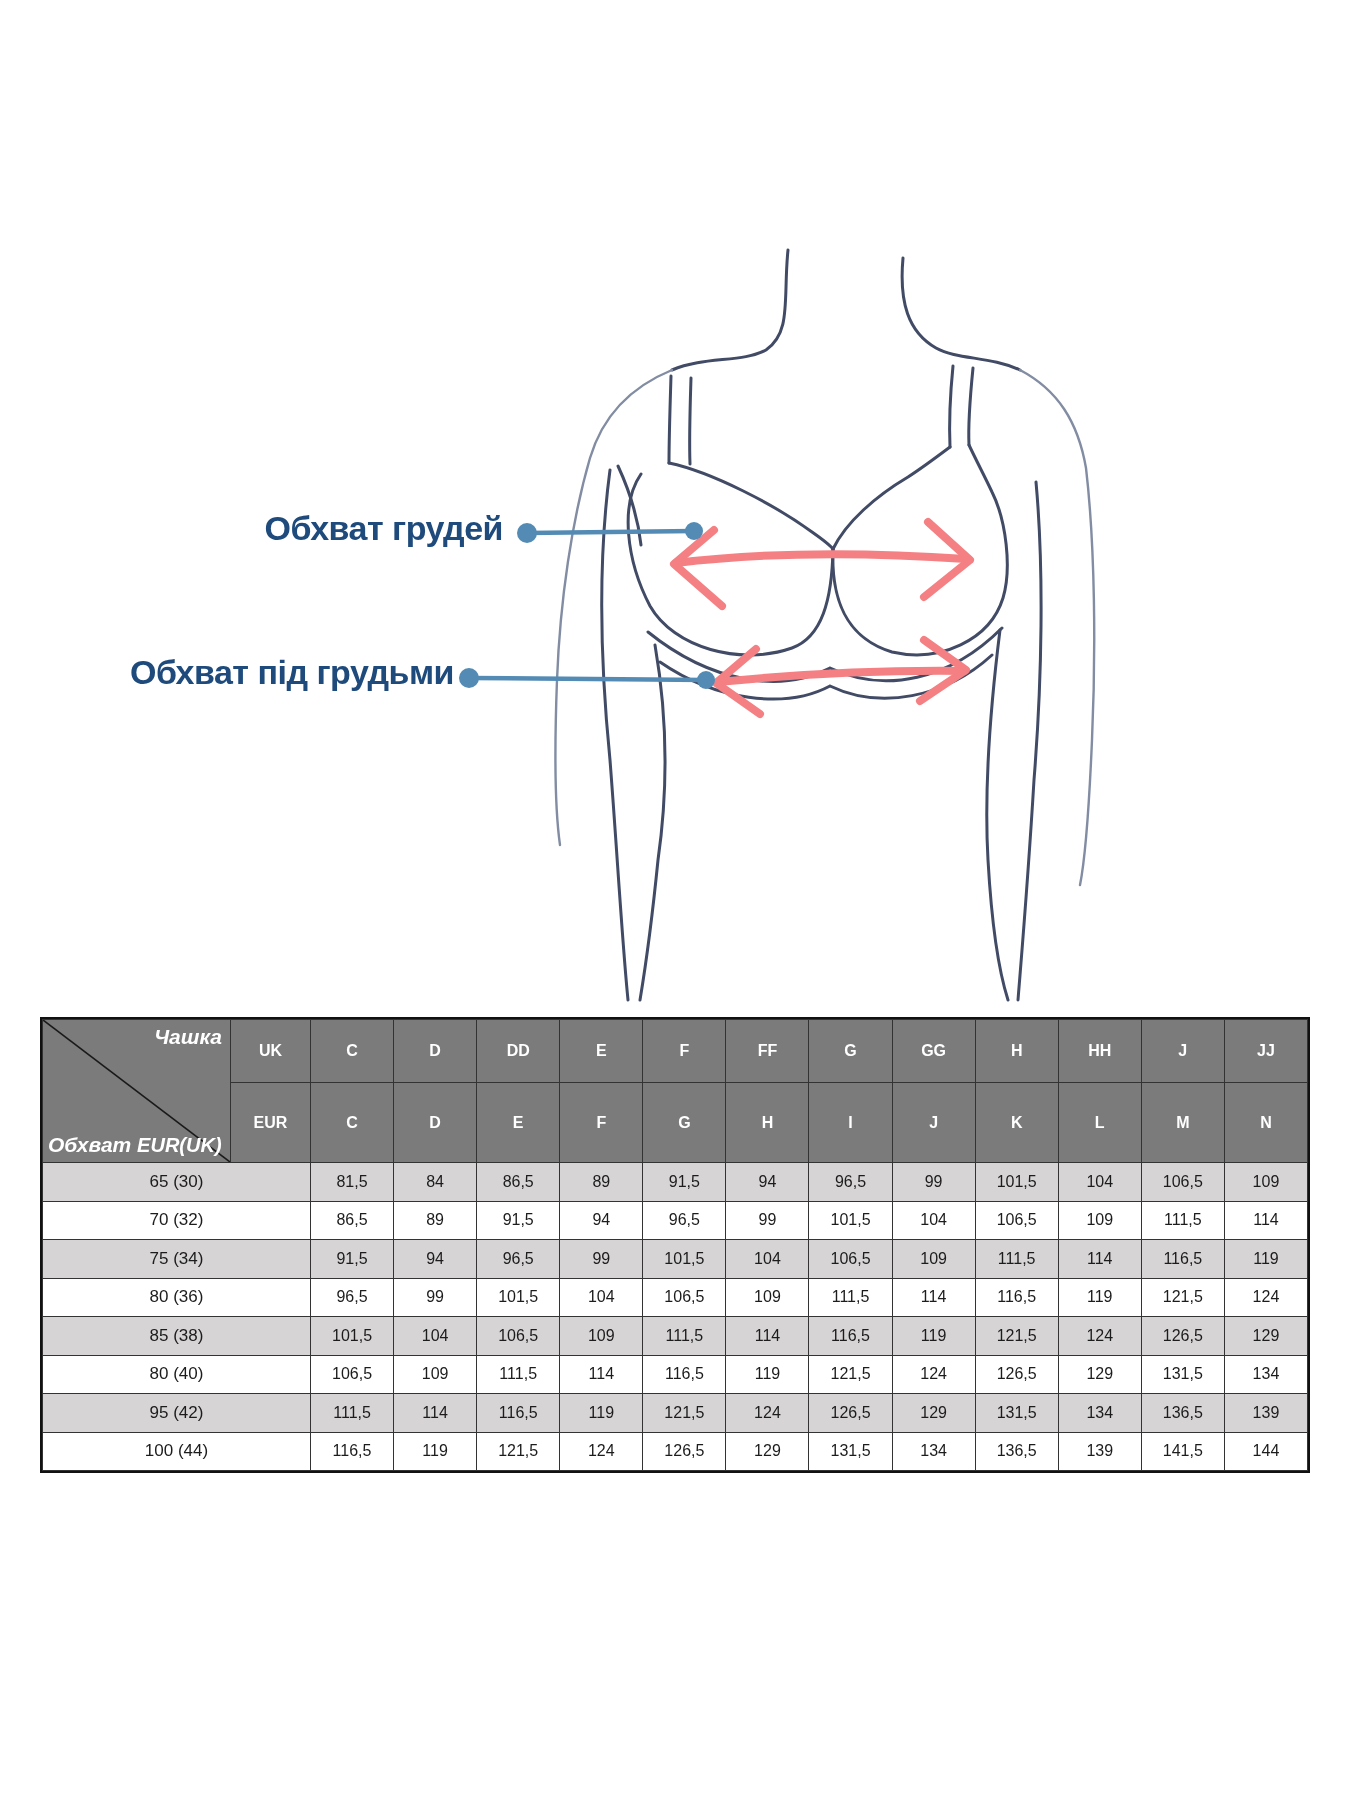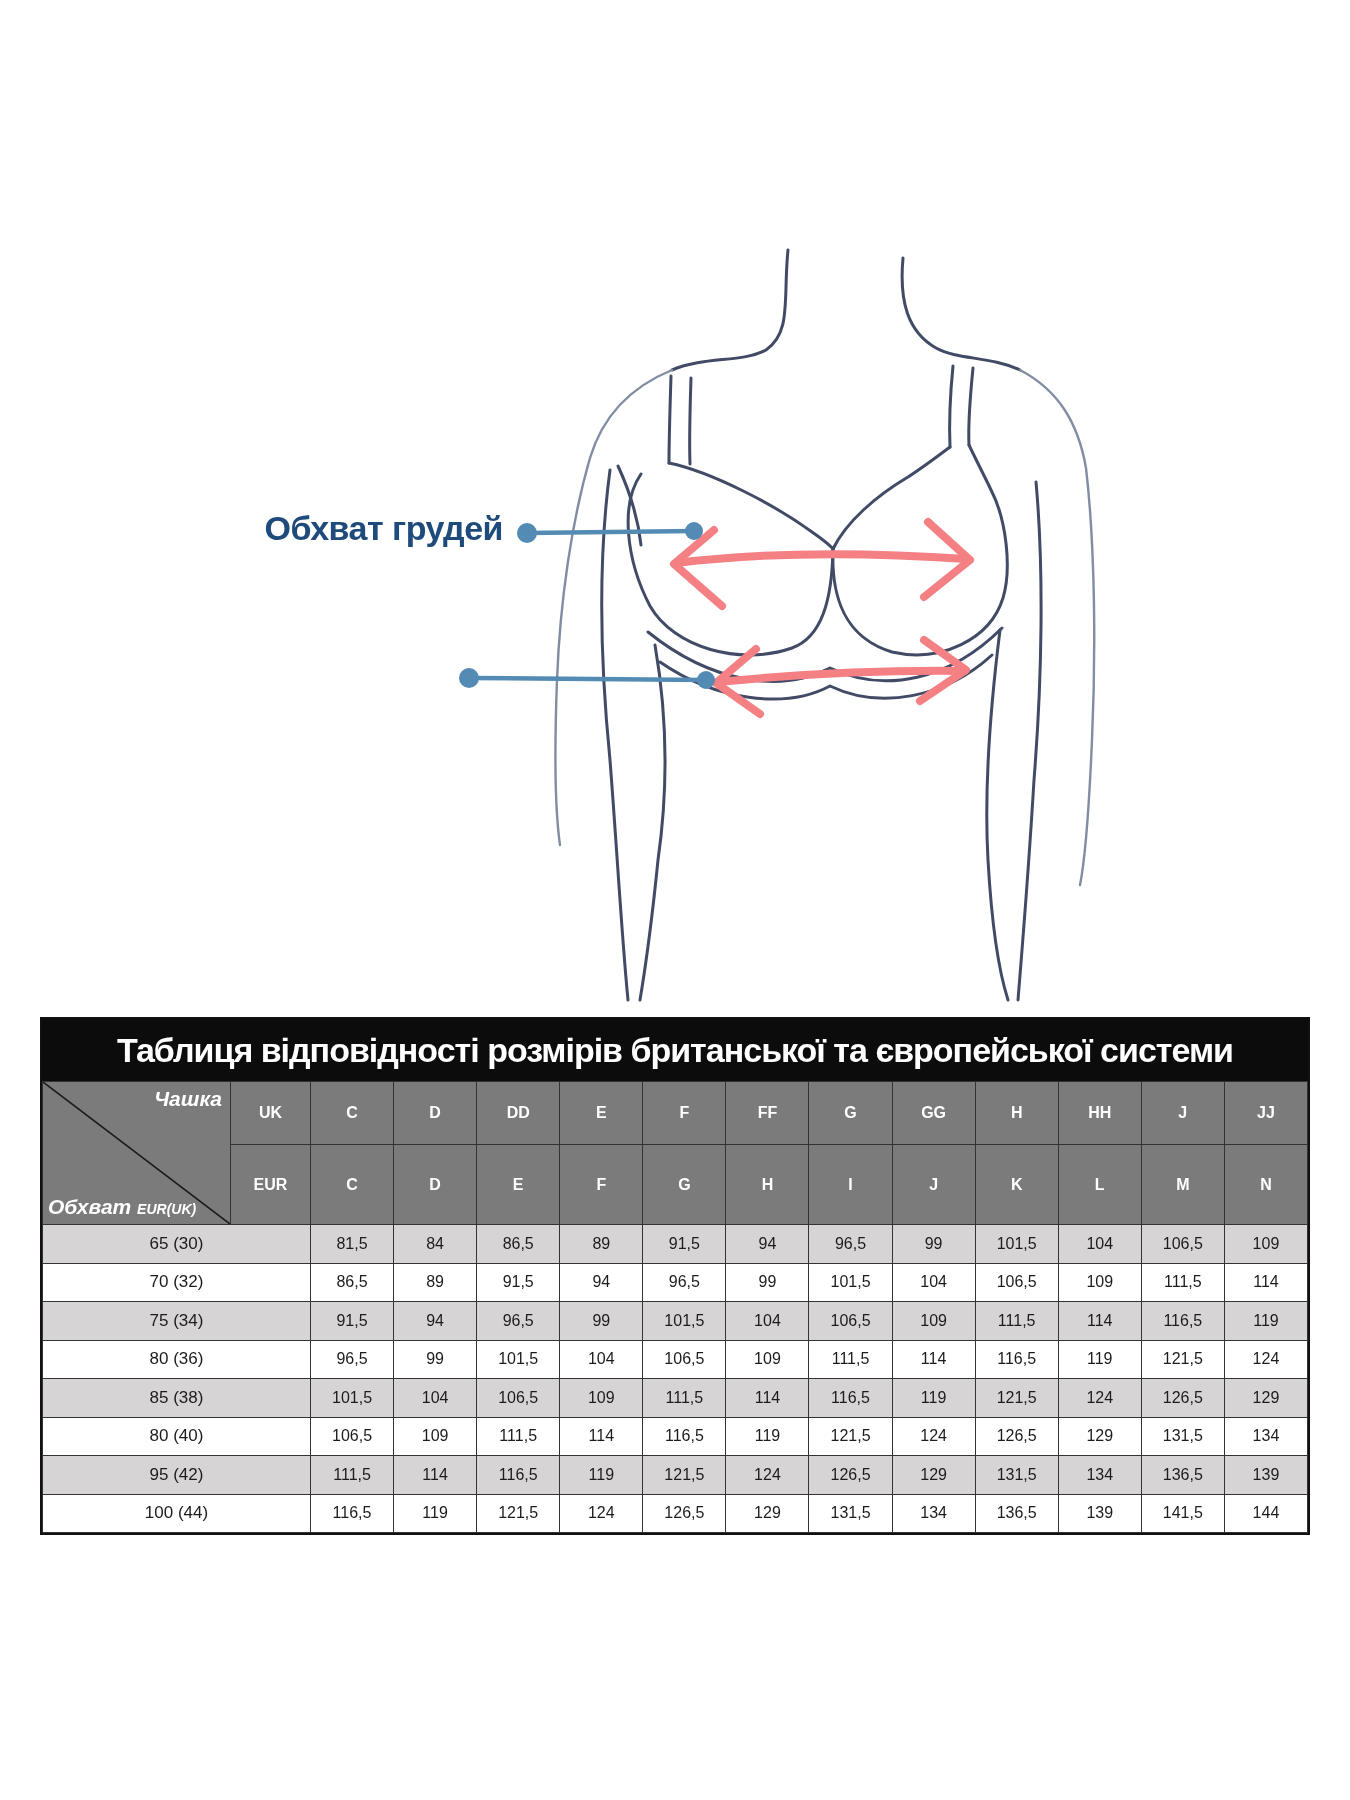--- a/index.html
+++ b/index.html
@@ -35,21 +35,21 @@
   table{width:100%;border-collapse:collapse;table-layout:fixed;}
   col.c-corner{width:188px;} col.c-sys{width:80px;}
   th,td{border:1px solid var(--grid);text-align:center;vertical-align:middle;overflow:hidden;}
   thead th{background:var(--header-bg);color:var(--header-text);font-weight:700;font-size:16px;}
   thead tr.r-uk{height:63px;} thead tr.r-eur{height:80px;}
   th.corner{position:relative;padding:0;font-style:italic;}
   th.corner .diag{position:absolute;left:0;top:0;width:100%;height:100%;}
   th.corner .diag line{stroke:#1a1a1a;stroke-width:1.6;vector-effect:non-scaling-stroke;}
   .corner-top{position:absolute;top:5px;right:8px;font-size:21px;font-weight:700;}
   .corner-bottom{position:absolute;bottom:5px;left:5px;font-size:21px;font-weight:700;white-space:nowrap;}
-  .corner-sub{font-size:14px;}
+  .corner-sub{font-size:20px;}
   tbody tr{height:38.5px;background:var(--row-white);}
   tbody tr.alt{background:var(--row-alt);border-radius:15px;}
   tbody td{color:var(--cell-text);font-size:16px;}
   td.rlabel{font-size:17px;}
 </style>
 </head>
 <body>
 
 <div class="page">
 
@@ -99,23 +99,23 @@
       <circle class="dot" cx="694" cy="531" r="9"></circle>
     </g>
     <g>
       <line class="pointer" x1="469" y1="678" x2="706" y2="680"></line>
       <circle class="dot" cx="469" cy="678" r="10"></circle>
       <circle class="dot" cx="706" cy="680" r="9"></circle>
     </g>
   </svg>
 
   <div class="diagram-label label-bust">Обхват грудей</div>
+  <div class="diagram-label label-underbust">Обхват під грудьми</div>
 
   <div class="tbl-wrap">
-    <div class="tbl-title">Таблиця відповідності розмірів британської та європейської системи</div>
     <table>
       <colgroup>
         <col class="c-corner">
           <col class="c-sys">
         <col>
           <col>
           <col>
           <col>
           <col>
           <col>

